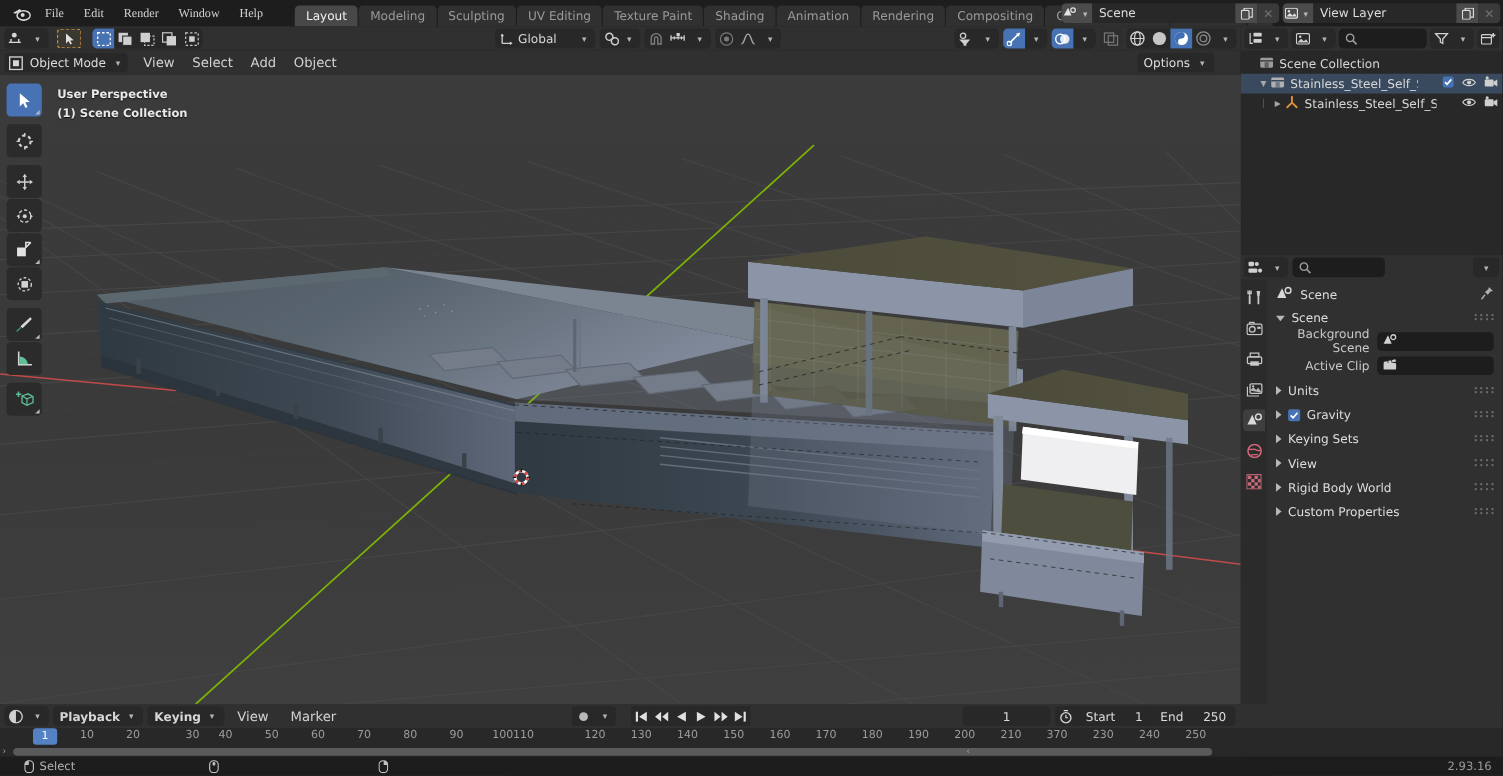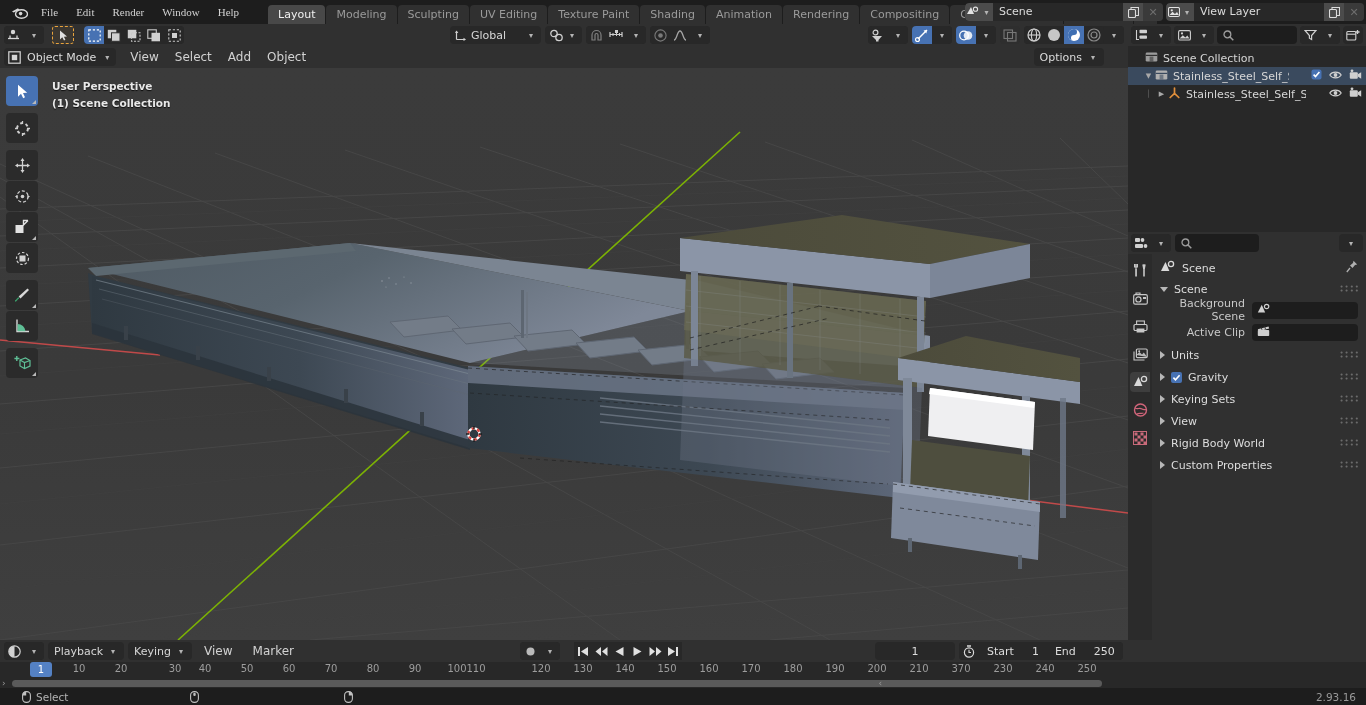--- a/index.html
+++ b/index.html
@@ -206,21 +206,21 @@
   .prop-lbl { width: 100px; text-align: right; padding-right: 7px; color: #c8c8c8; font-size: 11px; }
   .prop-field {
     flex: 1; height: 17px; background: #1d1d1d; border-radius: 4px;
     display: flex; align-items: center; padding: 0 5px; gap: 5px; position: relative;
   }
   .chk { width: 11px; height: 11px; background: #4772b3; border-radius: 2px; display:flex; align-items:center; justify-content:center; }
 
   
   .timeline { position: absolute; left: 0; top: 640px; width: 1366px; height: 48px; background: #282828; }
   .tl-header { height: 22px; background: #303030; display: flex; align-items: center; padding: 0 4px; gap: 4px; }
-  .tl-playback { display: flex; align-items: center; height: 18px; background:#282828; border-radius: 4px; padding: 0 6px; gap: 5px; color:#d6d6d6;}
+  .tl-playback { display: flex; align-items: center; height: 18px; background:#282828; border-radius: 4px; padding: 0 6px; gap: 5px; color:#d6d6d6;font-weight:bold;}
   .tl-transport { position: absolute; left: 520px; top: 2px; display: flex; gap: 2px; align-items: center; }
   .tp-btn { width: 18px; height: 18px; background: #282828; display: flex; align-items: center; justify-content: center; color: #d8d8d8; }
   .tl-frame-grp { position: absolute; left: 875px; top: 2px; display: flex; gap: 4px; align-items: center; }
   .frame-field { width: 80px; height: 18px; background: #282828; border-radius: 4px; display:flex; align-items:center; justify-content:center; color:#dcdcdc; font-size:11px;}
   .se-grp { display: flex; align-items: center; height: 18px; background: #282828; border-radius: 4px; overflow: hidden; }
   .se-ic { width: 20px; height:18px; display:flex;align-items:center;justify-content:center; background:#282828; }
   .se-f { height:18px; display:flex; align-items:center; gap: 18px; padding: 0 8px; background:#282828; font-size:11px; color:#dcdcdc;}
   .tl-scale { position: relative; height: 17px; background: #282828; }
   .tick { position: absolute; top: 1px; font-size: 10px; color: #9d9d9d; transform: translateX(-50%); }
   .playhead {

